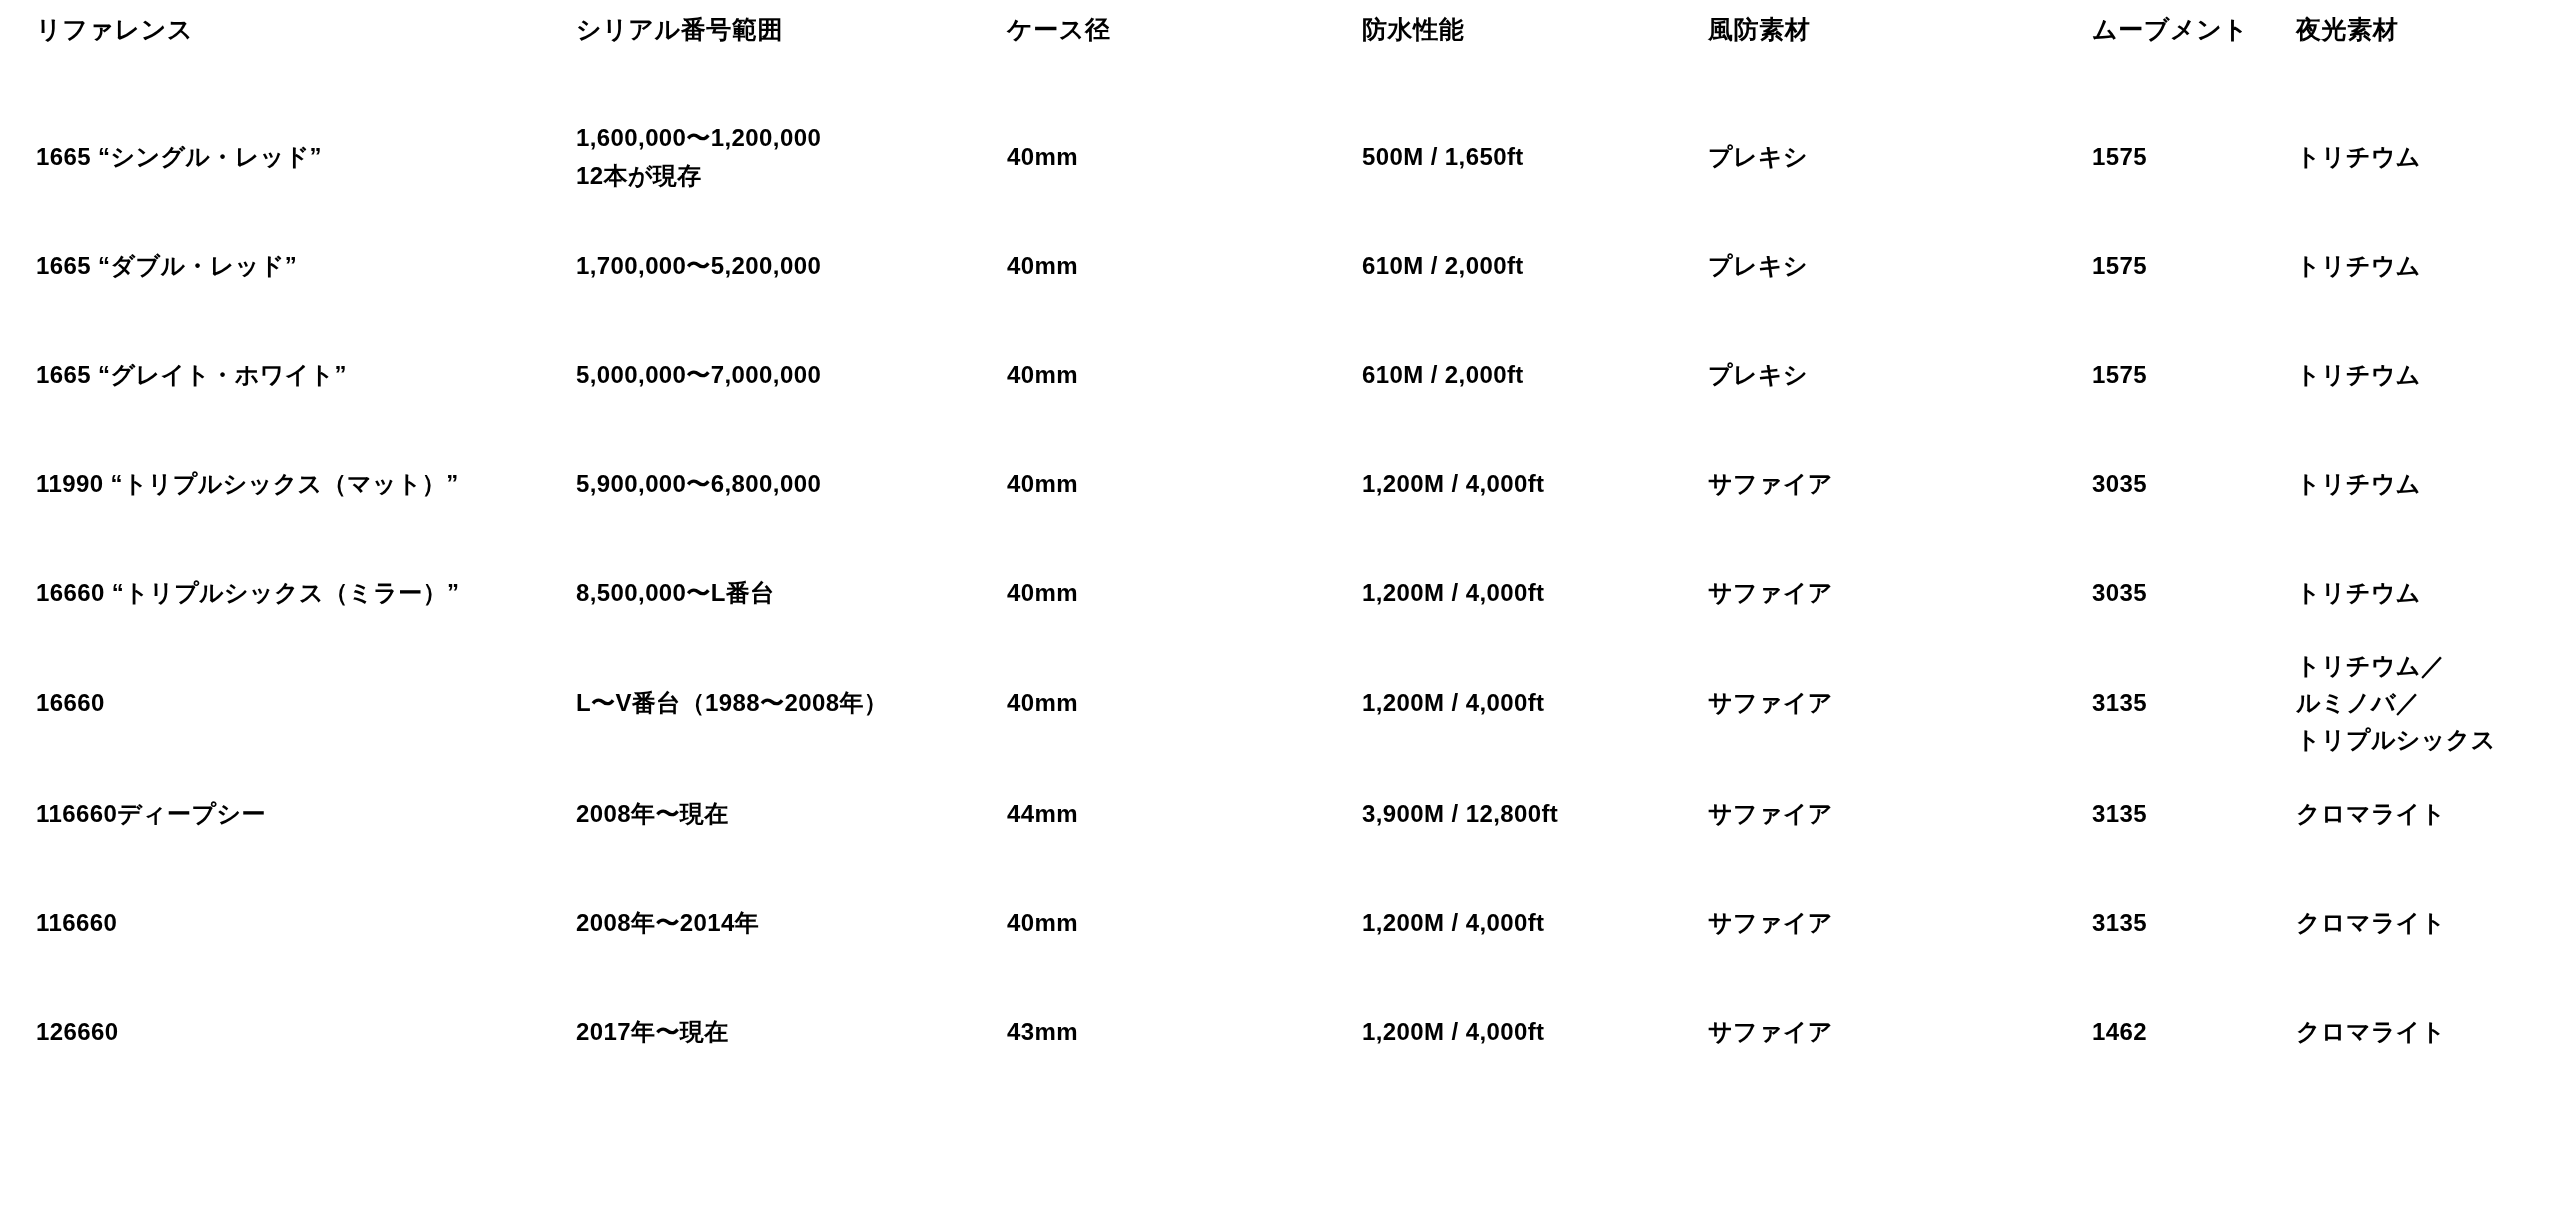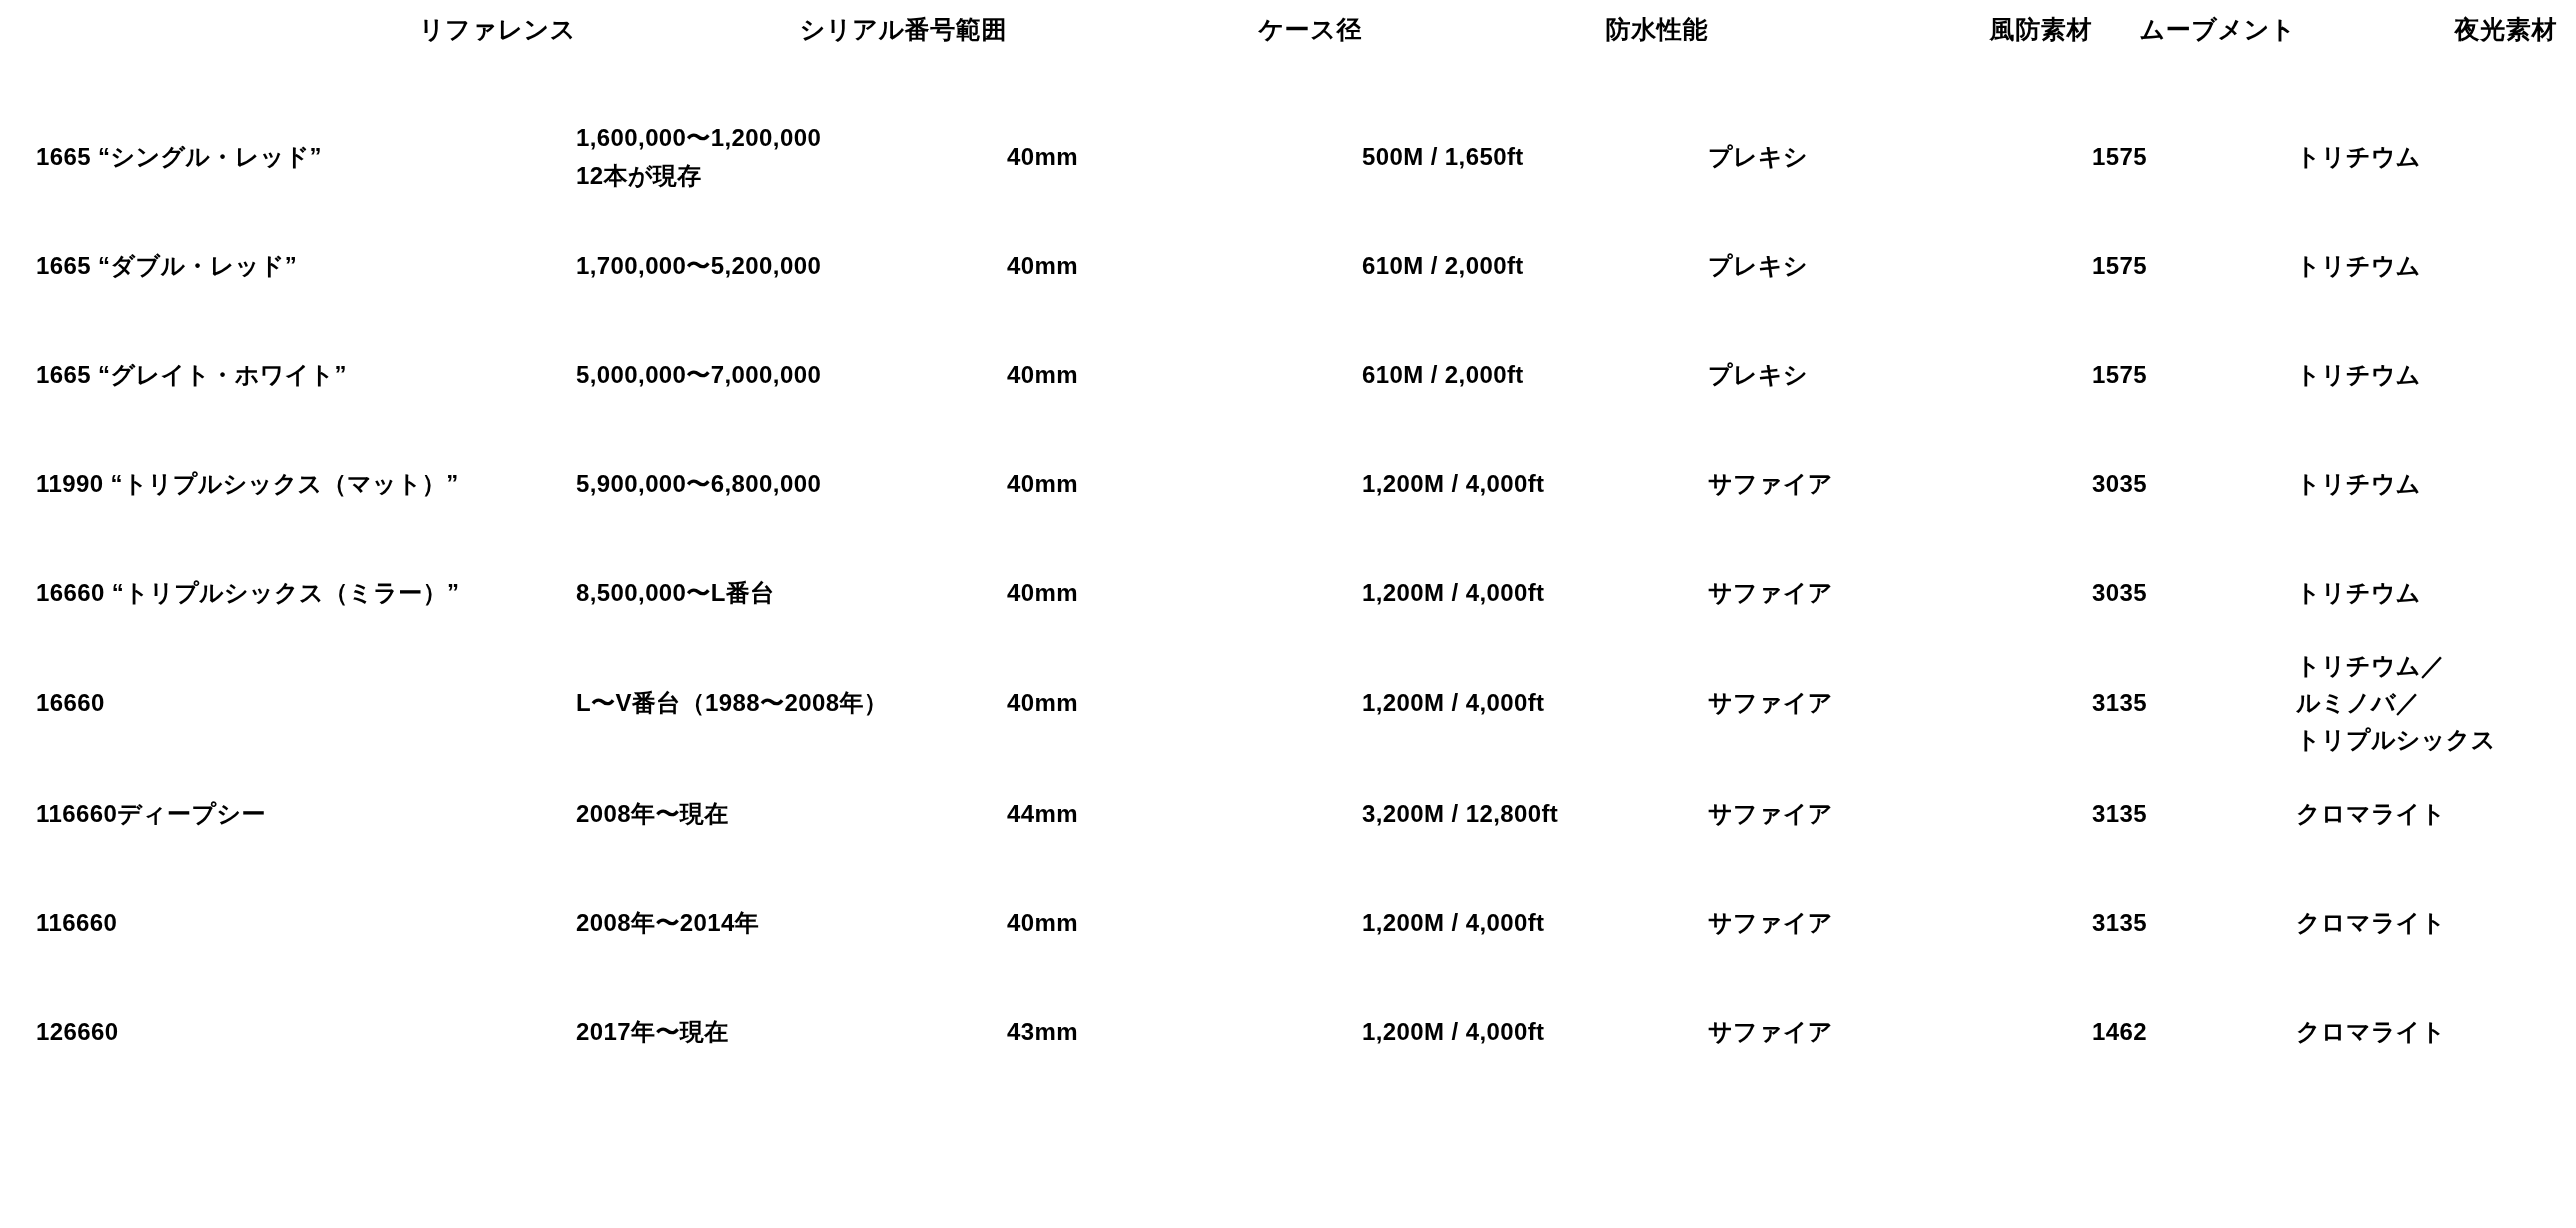--- a/index.html
+++ b/index.html
@@ -29,21 +29,21 @@
   }
   table.spec-table col.c0 { width: 540px; }
   table.spec-table col.c1 { width: 431px; }
   table.spec-table col.c2 { width: 355px; }
   table.spec-table col.c3 { width: 346px; }
   table.spec-table col.c4 { width: 384px; }
   table.spec-table col.c5 { width: 204px; }
   table.spec-table col.c6 { width: 261px; }
 
   table.spec-table th {
-    text-align: right;
+    text-align: left;
     vertical-align: top;
     font-size: 25px;
     font-weight: bold;
     line-height: 1.35;
     letter-spacing: 0.6px;
     padding: 0 0 55px 0;
     white-space: nowrap;
   }
   table.spec-table td {
     text-align: left;
@@ -326,21 +326,21 @@
               <span>2008年〜現在</span>
             </div>
           </td>
           <td>
             <div class="cell-lines">
               <span>44mm</span>
             </div>
           </td>
           <td>
             <div class="cell-lines">
-              <span>3,200M / 12,800ft</span>
+              <span>3,900M / 12,800ft</span>
             </div>
           </td>
           <td>
             <div class="cell-lines">
               <span>サファイア</span>
             </div>
           </td>
           <td>
             <div class="cell-lines">
               <span>3135</span>

